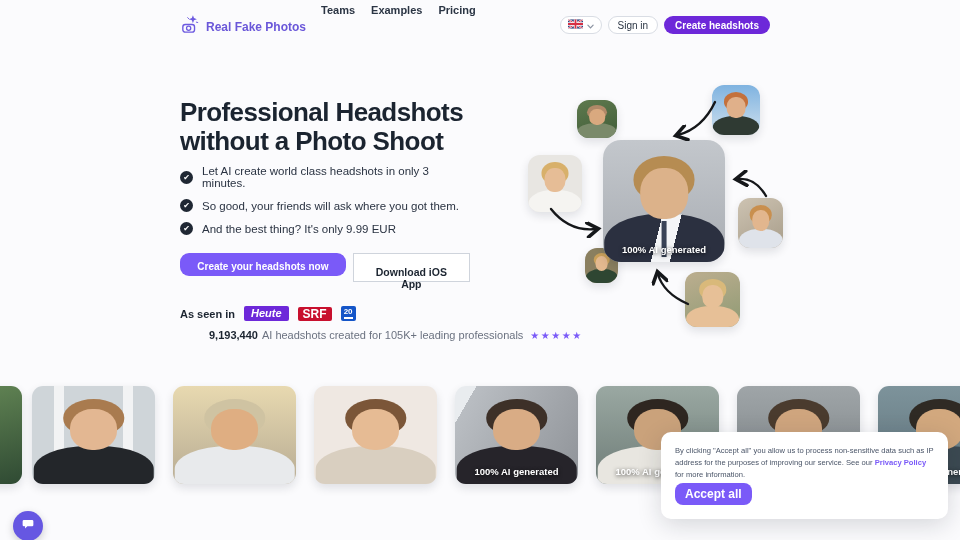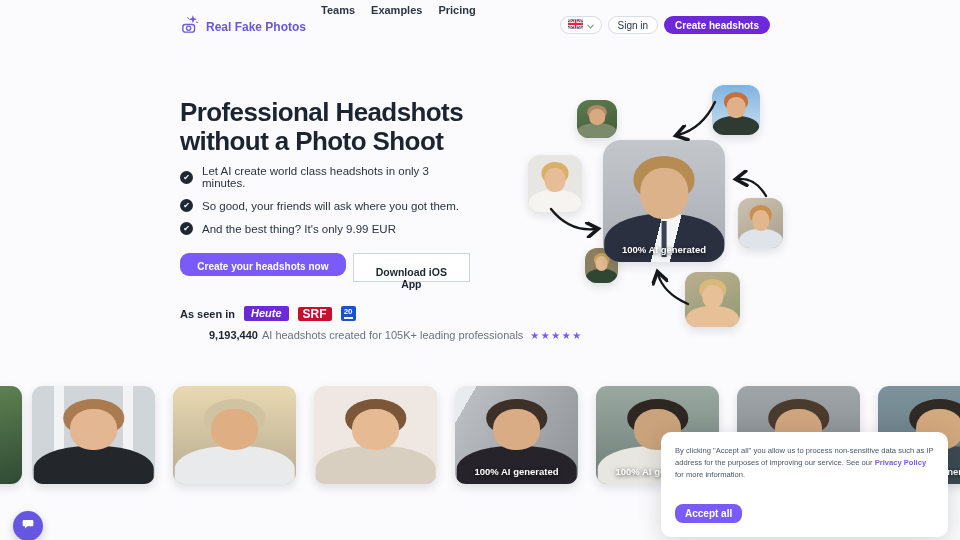--- a/index.html
+++ b/index.html
@@ -80,22 +80,22 @@
   .k5 { left:455px; --bg:linear-gradient(120deg,#e9ecef 0 12%,#b9bdc2 12%,#8f9398); --hair:#3d3028; --skin:#d9ac85; --shirt:#26242a; }
   .k6 { left:596px; --bg:linear-gradient(180deg,#9aa8a2,#6f7d78); --hair:#2e2620; --skin:#caa27b; --shirt:#e8e6e0; }
   .k7 { left:737px; --bg:linear-gradient(180deg,#9fa5a8,#7c8285); --hair:#4a3b2e; --skin:#cfa57e; --shirt:#6e7a80; }
   .k8 { left:878px; --bg:linear-gradient(180deg,#7d939b,#5f737b); --hair:#2f2a24; --skin:#d2a87e; --shirt:#3c4a52; }
 
   
   .cookie { position:absolute; left:661px; top:432px; width:287px; background:#fff; border-radius:10px;
             box-shadow:0 6px 24px rgba(20,25,40,.16); padding:13px 14px 14px; z-index:10; }
   .cookie p { font-size:7.6px; line-height:1.55; color:#4a5568; }
   .cookie a { color:#7a5af8; font-weight:600; text-decoration:none; cursor:pointer; }
-  .cookie-btn { margin-top:24px; background:#7a5af8; color:#fff; border:none; border-radius:8px;
-            padding:4px 10px; font-size:10px; font-weight:700; cursor:pointer; }
+  .cookie-btn { margin-top:3px; background:#7a5af8; color:#fff; border:none; border-radius:8px;
+            padding:4px 10px; font-size:12px; font-weight:700; cursor:pointer; }
 
   
   .chat { position:absolute; left:13px; top:511px; width:30px; height:30px; border-radius:50%;
           background:#6657e2; display:flex; align-items:center; justify-content:center; z-index:20;
           box-shadow:0 3px 8px rgba(0,0,0,.2); cursor:pointer; }
 </style>
 </head>
 <body>
 
 <div class="header">

